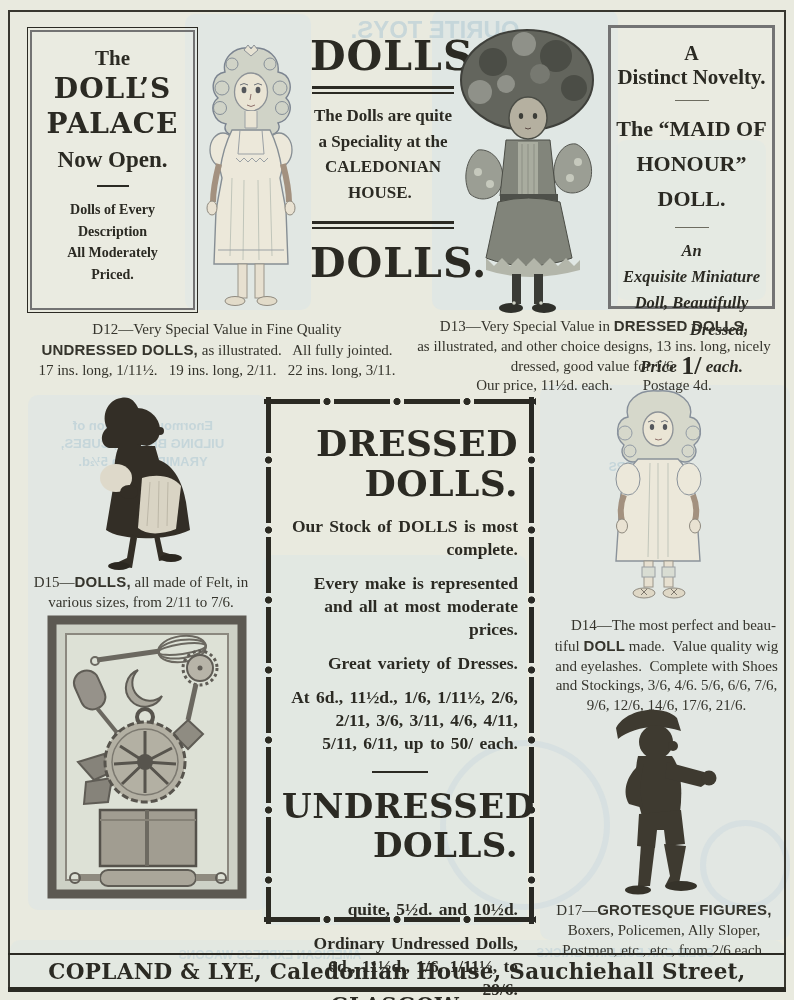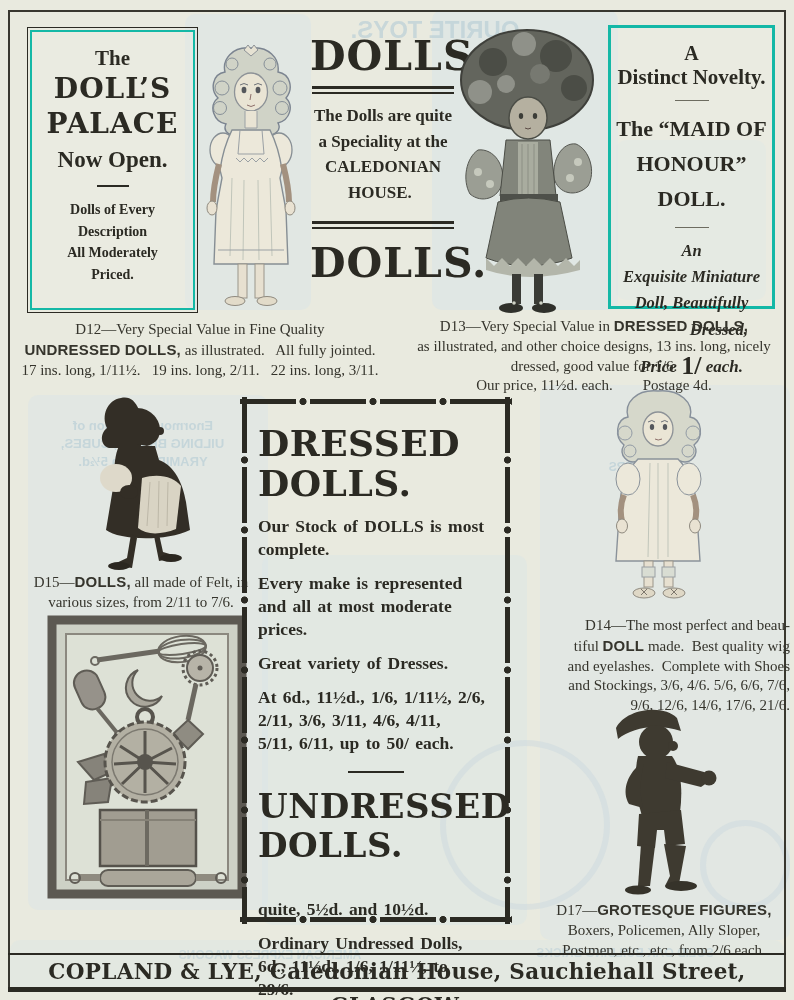--- a/index.html
+++ b/index.html
@@ -3,21 +3,21 @@
 <meta charset="utf-8">
 <style>
   *{box-sizing:border-box;margin:0;padding:0}
   body{background:#9ea198;font-family:"Liberation Serif","DejaVu Serif",serif}
   #page{position:relative;width:794px;height:1000px;margin:0 auto;background:#e9eadf;overflow:hidden;color:#2b2a23}
   .patch{position:absolute;background:#d8e4e9;border-radius:10px;pointer-events:none}
   .wheel{position:absolute;border:6px solid #c9d8de;border-radius:50%;opacity:.45;pointer-events:none}
   .mirror{position:absolute;transform:scaleX(-1);color:#b7cdd6;font-family:"Liberation Sans",sans-serif;
           font-weight:bold;text-align:center;line-height:1.3;opacity:.65;pointer-events:none;white-space:nowrap}
   .frame{position:absolute;left:8px;top:10px;width:778px;height:981px;border:2px solid #38372f;pointer-events:none}
-  .boxed{position:absolute;border:2px solid #14b8a6;text-align:center;background:rgba(240,241,232,.25)}
+  .boxed{position:absolute;border:2px solid #737373;text-align:center;background:rgba(240,241,232,.25)}
   .palace{left:30px;top:30px;width:165px;height:280px;outline:1px solid #2b2a23;outline-offset:2px;padding-top:14px}
   .palace .t1{font-size:21px;font-weight:bold}
   .palace .t2{font-family:"DejaVu Serif",serif;font-size:28px;font-weight:bold;letter-spacing:1px;line-height:1.25}
   .palace .t3{font-size:23px;font-weight:bold;margin-top:6px}
   .palace .t4{font-size:14px;font-weight:bold;line-height:1.55}
   .rule-sm{width:32px;border-top:2px solid #2b2a23;margin:12px auto}
   .rule-xs{width:34px;border-top:1px solid #6d6c60;margin:10px auto}
   .masthead{position:absolute;left:310px;top:36px;width:146px;text-align:center}
   .mast-title{font-family:"DejaVu Serif",serif;font-weight:bold;font-size:41px;letter-spacing:1px;line-height:1}
   .dbl-rule{width:142px;margin:9px auto;border-top:3px solid #2b2a23;border-bottom:2px solid #2b2a23;height:8px}
@@ -26,42 +26,42 @@
   .novelty{left:608px;top:25px;width:167px;height:284px;border-width:3px;padding-top:14px}
   .novelty .t1{font-size:20px;font-weight:bold}
   .novelty .t2{font-size:21px;font-weight:bold;margin-top:0}
   .novelty .t3{font-size:22px;font-weight:bold;line-height:1.6}
   .novelty .it{font-size:16.5px;font-weight:bold;font-style:italic;line-height:1.6}
   .novelty .right{text-align:right;padding-right:24px}
   .novelty .price{font-size:17px;font-weight:bold;font-style:italic;margin-top:8px}
   .novelty .price .big{font-size:26px;font-style:normal;vertical-align:-2px}
   .caption{position:absolute;font-size:15px;line-height:1.32;text-align:center;color:#35342c}
   .sansb{font-family:"Liberation Sans",sans-serif;font-weight:bold;letter-spacing:.2px}
-  .deco{position:absolute;left:240px;top:397px;width:272px;height:527px;text-align:left}
+  .deco{position:absolute;left:264px;top:397px;width:272px;height:527px;text-align:right}
   .eh,.ev{position:absolute}
   .eh{left:0;right:0;height:9px;background-repeat:repeat-x,repeat-x;
       background-image:radial-gradient(circle,#2b2a23 0 3.2px,rgba(0,0,0,0) 3.9px),
                        repeating-linear-gradient(90deg,#2b2a23 0 56px,rgba(0,0,0,0) 56px 70px);
       background-size:70px 9px,70px 5px;background-position:28px 0,0 2px}
   .eh.top{top:0}.eh.bot{bottom:0}
   .ev{top:0;bottom:0;width:9px;background-repeat:repeat-y,repeat-y;
       background-image:radial-gradient(circle,#2b2a23 0 3.2px,rgba(0,0,0,0) 3.9px),
                        repeating-linear-gradient(180deg,#2b2a23 0 56px,rgba(0,0,0,0) 56px 70px);
       background-size:9px 70px,5px 70px;background-position:0 28px,2px 0}
   .ev.left{left:0}.ev.right{right:0}
   .deco-title{font-family:"DejaVu Serif",serif;font-weight:bold;font-size:36px;line-height:1.12;letter-spacing:.5px}
   .deco-text{font-size:17.5px;font-weight:bold;line-height:1.32;word-spacing:2px}
   .deco p{margin-top:11px}
   .mid-rule{width:56px;border-top:2px solid #2b2a23;margin:16px auto 14px}
   .footerbar{position:absolute;left:8px;top:953px;width:778px;height:39px;border-top:2px solid #2b2a23;
              border-bottom:5px solid #2b2a23;text-align:center;font-family:"DejaVu Serif",serif;
              font-weight:bold;font-size:21.5px;line-height:34px;letter-spacing:.3px}
   .ill{position:absolute}
   .ill svg{width:100%;height:100%;display:block}
-  .caption.leftal{text-align:right}
+  .caption.leftal{text-align:center}
 </style>
 </head>
 <body>
 
 <div id="page">
 
   <div class="patch" style="left:185px;top:14px;width:126px;height:296px;opacity:.45"></div>
   <div class="patch" style="left:432px;top:10px;width:186px;height:300px;opacity:.5"></div>
   <div class="patch" style="left:616px;top:140px;width:150px;height:160px;opacity:.35"></div>
   <div class="patch" style="left:28px;top:395px;width:240px;height:515px;opacity:.4"></div>
@@ -180,21 +180,21 @@
     <div class="t3">The “MAID OF</div>
     <div class="t3">HONOUR” DOLL.</div>
     <div class="rule-xs"></div>
     <div class="it">An</div>
     <div class="it">Exquisite Miniature</div>
     <div class="it">Doll, Beautifully</div>
     <div class="it right">Dressed,</div>
     <div class="price"><span>Price </span><span class="big">1/</span><span> each.</span></div>
   </div>
 
-  <div class="caption" style="left:11px;top:320px;width:378px">
+  <div class="caption" style="left:28px;top:320px;width:378px">
     <div>D12—Very Special Value in Fine Quality</div>
     <div><span class="sansb">UNDRESSED DOLLS,</span><span> as illustrated.  All fully jointed.</span></div>
     <div>17 ins. long, 1/11½.  19 ins. long, 2/11.  22 ins. long, 3/11.</div>
   </div>
 
   <div class="caption" style="left:400px;top:316px;width:388px">
     <div><span>D13—Very Special Value in </span><span class="sansb">DRESSED DOLLS,</span></div>
     <div>as illustrated, and other choice designs, 13 ins. long, nicely</div>
     <div>dressed, good value for 1/6.</div>
     <div>Our price, 11½d. each.  Postage 4d.</div>
@@ -305,21 +305,21 @@
       <rect x="84" y="184" width="13" height="10" fill="#d9ddd3" stroke="#9aa0a4"></rect>
       <rect x="104" y="184" width="13" height="10" fill="#d9ddd3" stroke="#9aa0a4"></rect>
       <ellipse cx="86" cy="210" rx="11" ry="5" fill="#dfd8c6" stroke="#8f8a7f"></ellipse>
       <ellipse cx="116" cy="210" rx="11" ry="5" fill="#dfd8c6" stroke="#8f8a7f"></ellipse>
       <path d="M83 206 l6 6 m0 -6 l-6 6 M113 206 l6 6 m0 -6 l-6 6" stroke="#7d776c" fill="none"></path>
     </svg>
   </div>
 
   <div class="caption leftal" style="left:543px;top:616px;width:247px">
     <div style="text-indent:14px">D14—The most perfect and beau-</div>
-    <div><span>tiful </span><span class="sansb">DOLL</span><span> made. Best quality wig</span></div>
+    <div><span>tiful </span><span class="sansb">DOLL</span><span> made. Value quality wig</span></div>
     <div>and eyelashes. Complete with Shoes</div>
     <div>and Stockings, 3/6, 4/6. 5/6, 6/6, 7/6,</div>
     <div>9/6, 12/6, 14/6, 17/6, 21/6.</div>
   </div>
 
   <div class="ill" style="left:580px;top:698px;width:155px;height:198px">
     <svg viewBox="0 0 155 198">
       <path d="M36 30 C46 10 84 6 97 20 L101 33 C76 25 52 30 38 41 Z" fill="#3e3a30"></path>
       <circle cx="76" cy="44" r="17" fill="#3e3a30"></circle>
       <circle cx="93" cy="48" r="5" fill="#3e3a30"></circle>

